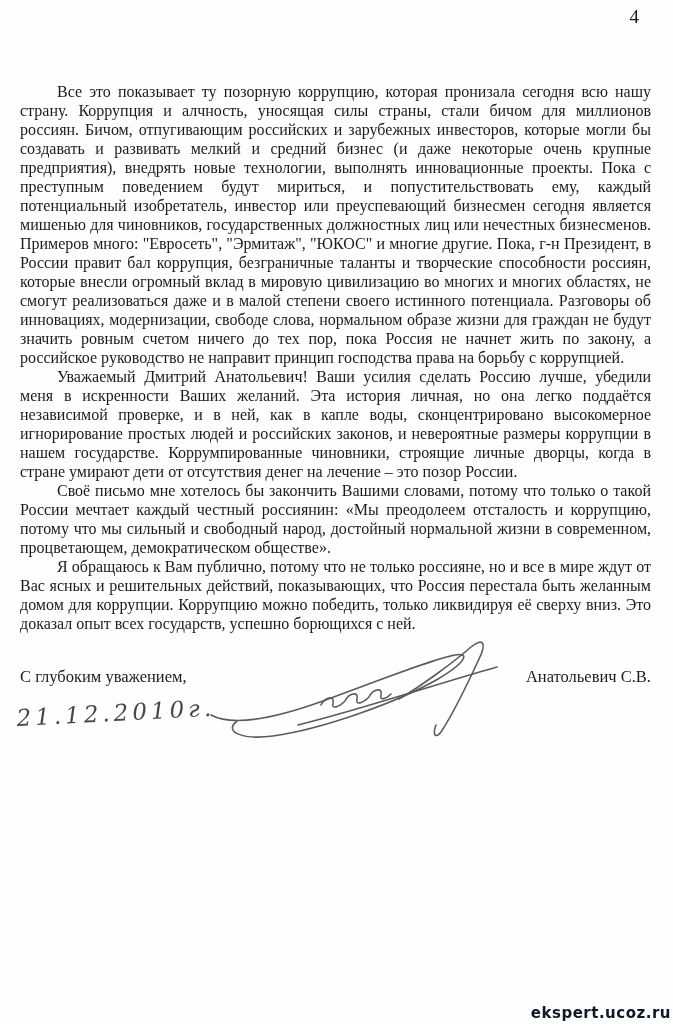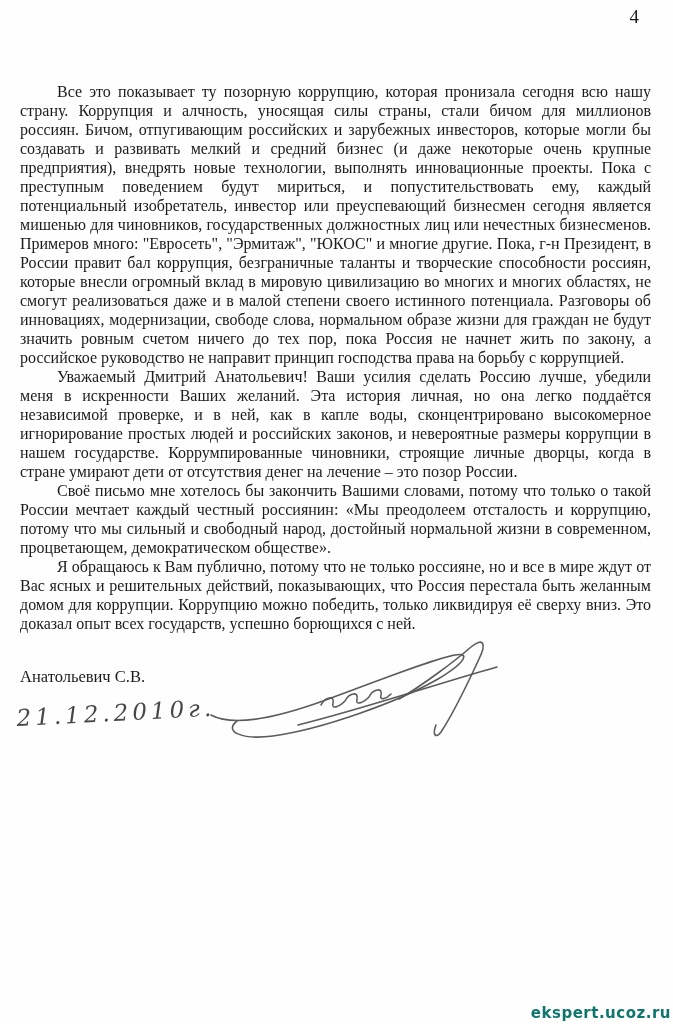--- a/index.html
+++ b/index.html
@@ -68,21 +68,21 @@
     white-space: nowrap;
   }
   .watermark {
     position: absolute;
     right: 2px;
     bottom: 2px;
     font-family: "DejaVu Sans", sans-serif;
     font-weight: bold;
     font-size: 15px;
     letter-spacing: 0.5px;
-    color: #0f766e;
+    color: #0f172a;
     text-shadow:
       -1px -1px 0 #ffffff, 1px -1px 0 #ffffff,
       -1px  1px 0 #ffffff, 1px  1px 0 #ffffff,
        0   -1px 0 #ffffff, 0    1px 0 #ffffff,
       -1px  0   0 #ffffff, 1px  0   0 #ffffff;
   }
 </style>
 </head>
 <body>
 
@@ -91,20 +91,21 @@
   <div class="page-number">4</div>
 
   <div class="body-text">
     <p>Все это показывает ту позорную коррупцию, которая пронизала сегодня всю нашу страну. Коррупция и алчность, уносящая силы страны, стали бичом для миллионов россиян. Бичом, отпугивающим российских и зарубежных инвесторов, которые могли бы создавать и развивать мелкий и средний бизнес (и даже некоторые очень крупные предприятия), внедрять новые технологии, выполнять инновационные проекты. Пока с преступным поведением будут мириться, и попустительствовать ему, каждый потенциальный изобретатель, инвестор или преуспевающий бизнесмен сегодня является мишенью для чиновников, государственных должностных лиц или нечестных бизнесменов. Примеров много: "Евросеть", "Эрмитаж", "ЮКОС" и многие другие. Пока, г-н Президент, в России правит бал коррупция, безграничные таланты и творческие способности россиян, которые внесли огромный вклад в мировую цивилизацию во многих и многих областях, не смогут реализоваться даже и в малой степени своего истинного потенциала. Разговоры об инновациях, модернизации, свободе слова, нормальном образе жизни для граждан не будут значить ровным счетом ничего до тех пор, пока Россия не начнет жить по закону, а российское руководство не направит принцип господства права на борьбу с коррупцией.</p>
     <p>Уважаемый Дмитрий Анатольевич! Ваши усилия сделать Россию лучше, убедили меня в искренности Ваших желаний. Эта история личная, но она легко поддаётся независимой проверке, и в ней, как в капле воды, сконцентрировано высокомерное игнорирование простых людей и российских законов, и невероятные размеры коррупции в нашем государстве. Коррумпированные чиновники, строящие личные дворцы, когда в стране умирают дети от отсутствия денег на лечение – это позор России.</p>
     <p>Своё письмо мне хотелось бы закончить Вашими словами, потому что только о такой России мечтает каждый честный россиянин: «Мы преодолеем отсталость и коррупцию, потому что мы сильный и свободный народ, достойный нормальной жизни в современном, процветающем, демократическом обществе».</p>
     <p>Я обращаюсь к Вам публично, потому что не только россияне, но и все в мире ждут от Вас ясных и решительных действий, показывающих, что Россия перестала быть желанным домом для коррупции. Коррупцию можно победить, только ликвидируя её сверху вниз. Это доказал опыт всех государств, успешно борющихся с ней.</p>
   </div>
 
   <div class="closing-row">
+    <span>С глубоким уважением,</span>
     <span>Анатольевич С.В.</span>
   </div>
 
   <svg class="signature-svg" viewBox="0 0 302 104" fill="none" xmlns="http://www.w3.org/2000/svg">
     <g stroke="#5b5b5b" stroke-width="1.6" stroke-linecap="round" fill="none">
       <path d="M 8 78 C 30 90 70 82 120 64 C 180 42 230 22 252 18 C 268 15 262 26 235 42 C 195 65 120 92 70 99 C 40 103 20 95 34 84"></path>
       <path d="M 118 68 c 4 -8 14 -10 12 -2 c -2 7 6 4 12 -2 c 4 -8 14 -10 12 -2 c -2 7 6 4 12 -2 c 4 -8 14 -10 12 -2 c -2 6 5 4 10 -1"></path>
       <path d="M 196 62 C 220 48 252 24 268 10 C 280 0 284 6 276 22 C 264 48 248 80 238 95 C 233 102 229 98 233 88"></path>
       <path d="M 95 88 C 160 72 230 48 294 30"></path>
     </g>

